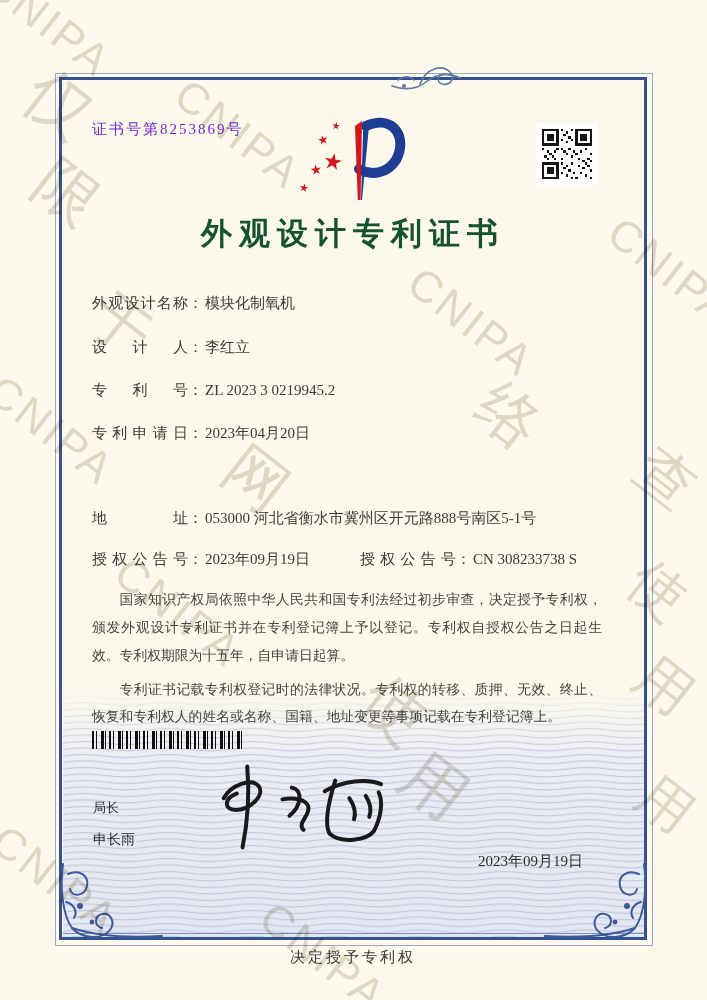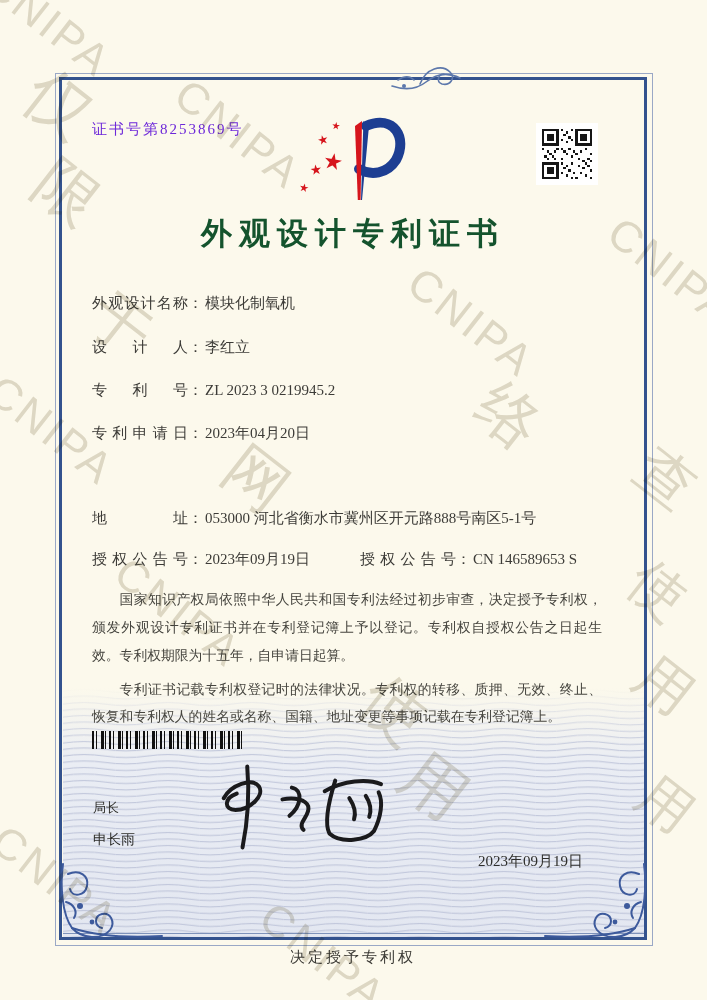--- a/index.html
+++ b/index.html
@@ -222,21 +222,21 @@
   </div>
   <div class="row" style="top:424px">
     <span class="lbl">专利申请日</span><span class="colon">：</span><span class="val">2023年04月20日</span>
   </div>
   <div class="row" style="top:509px">
     <span class="lbl">地址</span><span class="colon">：</span><span class="val">053000 河北省衡水市冀州区开元路888号南区5-1号</span>
   </div>
   <div class="row" style="top:550px">
     <span class="lbl">授权公告号</span><span class="colon">：</span><span class="val">2023年09月19日</span>
     <span class="grant-right">
-      <span class="lbl">授权公告号</span><span class="colon">：</span><span class="val">CN 146589653 S</span>
+      <span class="lbl">授权公告号</span><span class="colon">：</span><span class="val">CN 308233738 S</span>
     </span>
   </div>
 
   <div class="body-text">
     <p>国家知识产权局依照中华人民共和国专利法经过初步审查，决定授予专利权，颁发外观设计专利证书并在专利登记簿上予以登记。专利权自授权公告之日起生效。专利权期限为十五年，自申请日起算。</p>
     <p>专利证书记载专利权登记时的法律状况。专利权的转移、质押、无效、终止、恢复和专利权人的姓名或名称、国籍、地址变更等事项记载在专利登记簿上。</p>
   </div>
 
   <div class="barcode"></div>
 

